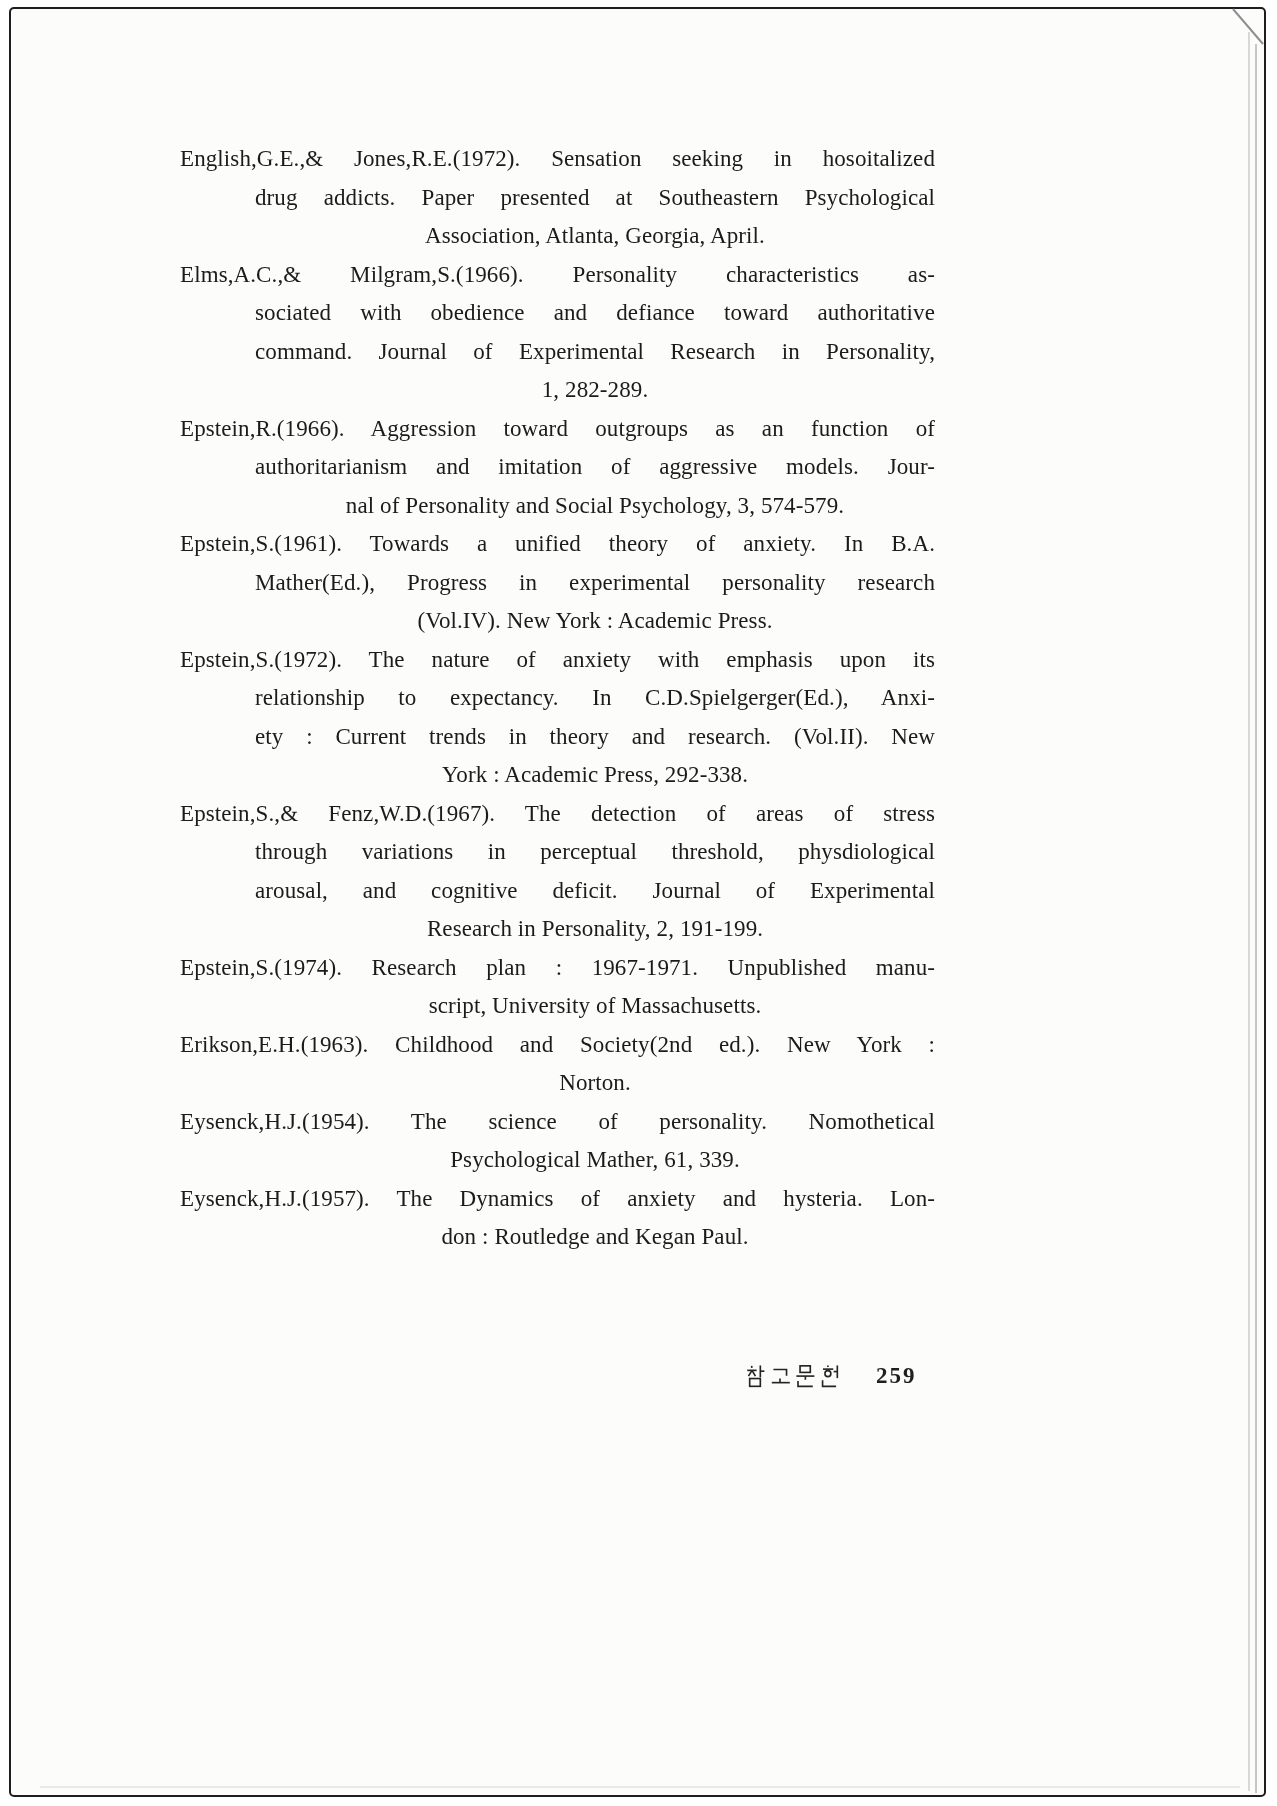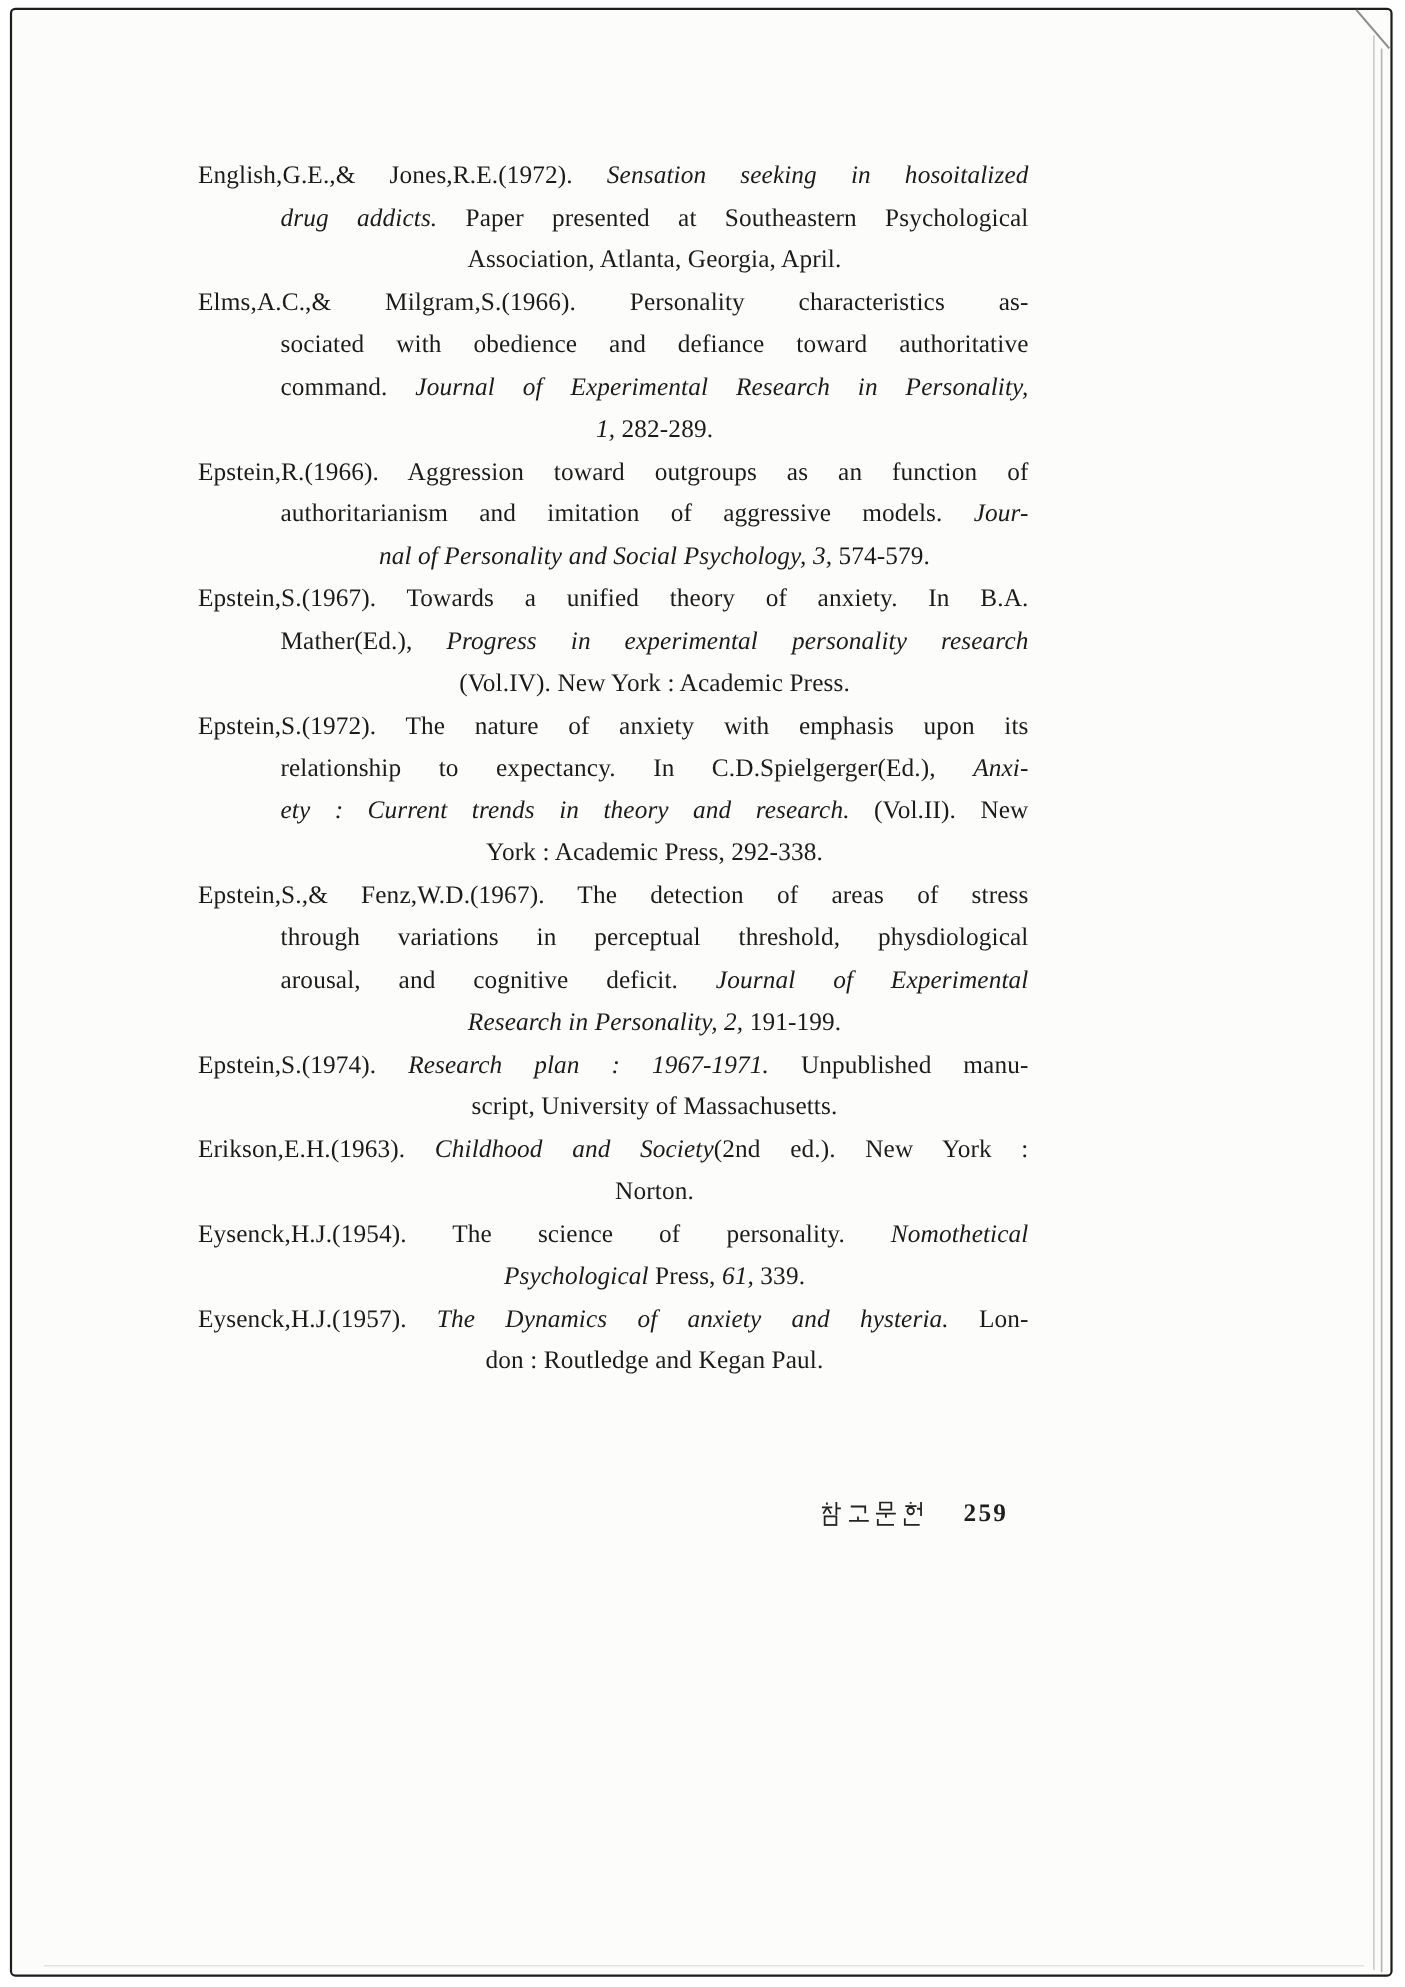--- a/index.html
+++ b/index.html
@@ -23,21 +23,21 @@
     position: absolute;
     left: 180px; top: 140px;
     width: 755px;
     font-size: 23px;
     line-height: 38.5px;
     letter-spacing: 0.1px;
   }
   .line { white-space: normal; text-align: center; }
   .line.cont { margin-left: 75px; }
   .line.just { text-align: justify; text-align-last: justify; }
-  .it { font-style: italic; }
+  .it { }
   .footer {
     position: absolute;
     left: 746px; top: 1362px;
     height: 28px;
     display: flex; align-items: center; gap: 15px;
   }
   .hangul { display: block; }
   .pagenum {
     font-size: 23px; font-weight: 700;
     letter-spacing: 2px; color: #1f1f1f; margin-left: 20px;
@@ -68,21 +68,21 @@
         <div class="line cont just"><span>sociated with obedience and defiance toward authoritative</span></div>
         <div class="line cont just"><span>command. </span><span class="it">Journal of Experimental Research in Personality,</span></div>
         <div class="line cont"><span class="it">1, </span><span>282-289.</span></div>
       </div>
       <div>
         <div class="line just"><span>Epstein,R.(1966). Aggression toward outgroups as an function of</span></div>
         <div class="line cont just"><span>authoritarianism and imitation of aggressive models. </span><span class="it">Jour-</span></div>
         <div class="line cont"><span class="it">nal of Personality and Social Psychology, 3, </span><span>574-579.</span></div>
       </div>
       <div>
-        <div class="line just"><span>Epstein,S.(1967). Towards a unified theory of anxiety. In B.A.</span></div>
+        <div class="line just"><span>Epstein,S.(1961). Towards a unified theory of anxiety. In B.A.</span></div>
         <div class="line cont just"><span>Mather(Ed.), </span><span class="it">Progress in experimental personality research</span></div>
         <div class="line cont"><span>(Vol.IV). New York : Academic Press.</span></div>
       </div>
       <div>
         <div class="line just"><span>Epstein,S.(1972). The nature of anxiety with emphasis upon its</span></div>
         <div class="line cont just"><span>relationship to expectancy. In C.D.Spielgerger(Ed.), </span><span class="it">Anxi-</span></div>
         <div class="line cont just"><span class="it">ety : Current trends in theory and research. </span><span>(Vol.II). New</span></div>
         <div class="line cont"><span>York : Academic Press, 292-338.</span></div>
       </div>
       <div>
@@ -94,21 +94,21 @@
       <div>
         <div class="line just"><span>Epstein,S.(1974). </span><span class="it">Research plan : 1967-1971. </span><span>Unpublished manu-</span></div>
         <div class="line cont"><span>script, University of Massachusetts.</span></div>
       </div>
       <div>
         <div class="line just"><span>Erikson,E.H.(1963). </span><span class="it">Childhood and Society</span><span>(2nd ed.). New York :</span></div>
         <div class="line cont"><span>Norton.</span></div>
       </div>
       <div>
         <div class="line just"><span>Eysenck,H.J.(1954). The science of personality. </span><span class="it">Nomothetical</span></div>
-        <div class="line cont"><span class="it">Psychological </span><span>Press, </span><span class="it">61, </span><span>339.</span></div>
+        <div class="line cont"><span class="it">Psychological </span><span>Mather, </span><span class="it">61, </span><span>339.</span></div>
       </div>
       <div>
         <div class="line just"><span>Eysenck,H.J.(1957). </span><span class="it">The Dynamics of anxiety and hysteria. </span><span>Lon-</span></div>
         <div class="line cont"><span>don : Routledge and Kegan Paul.</span></div>
       </div>
     </div>
 
   <div class="footer">
     <svg class="hangul" role="img" width="95" height="23" viewBox="0 0 116 28" fill="none" stroke="#242424" stroke-width="2" stroke-linecap="butt" aria-label="참고문헌">
 

